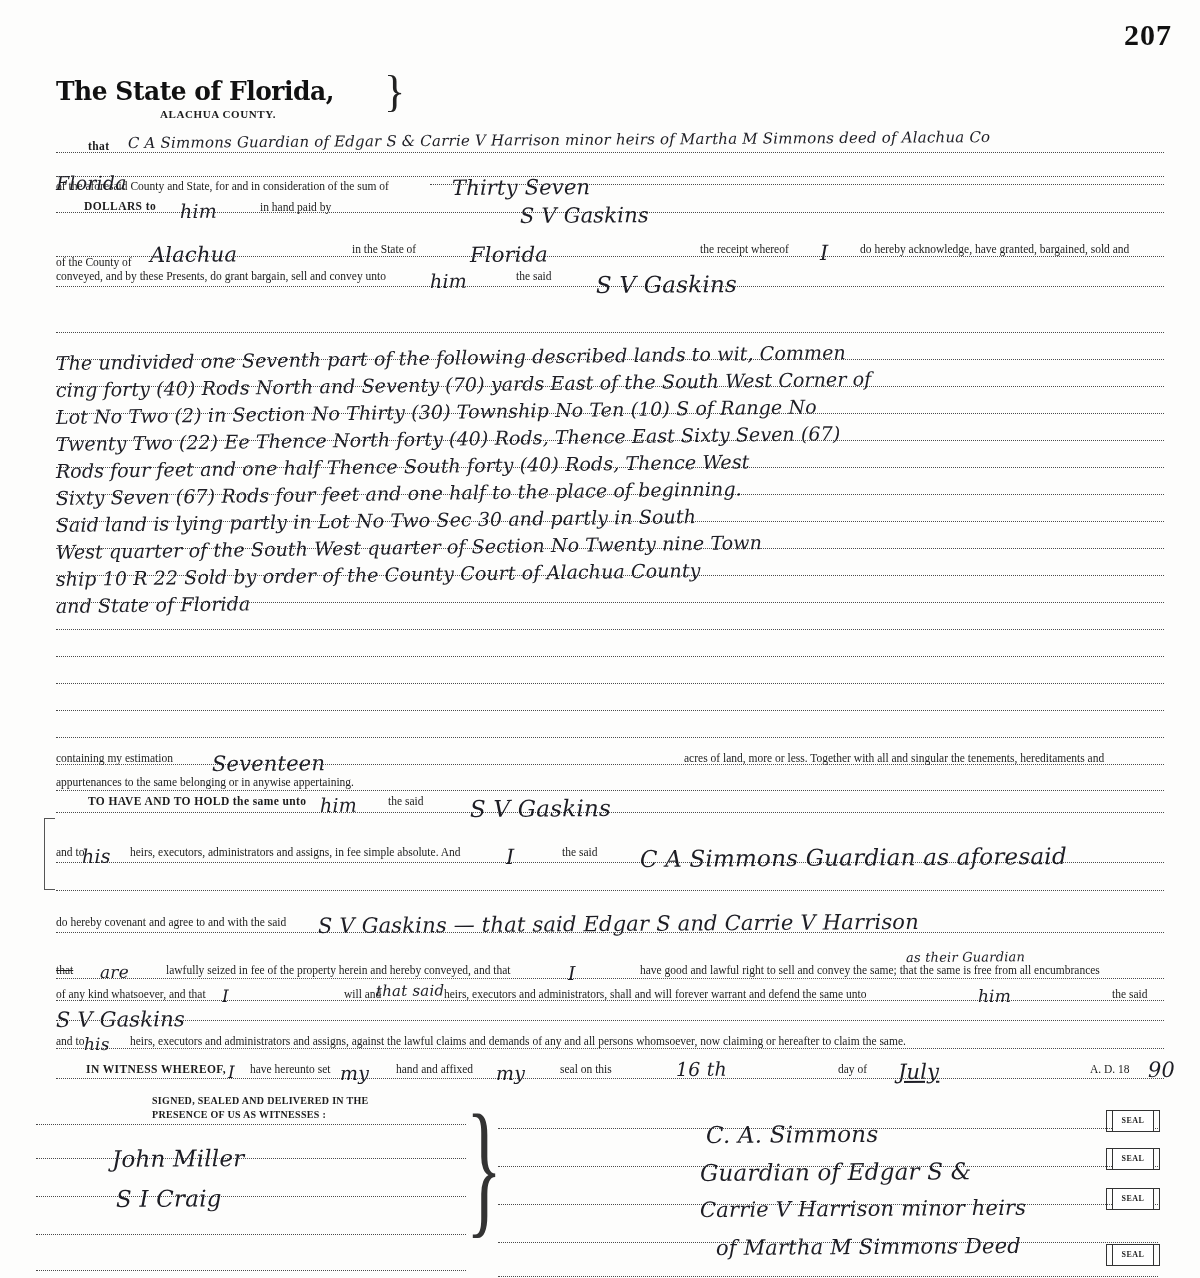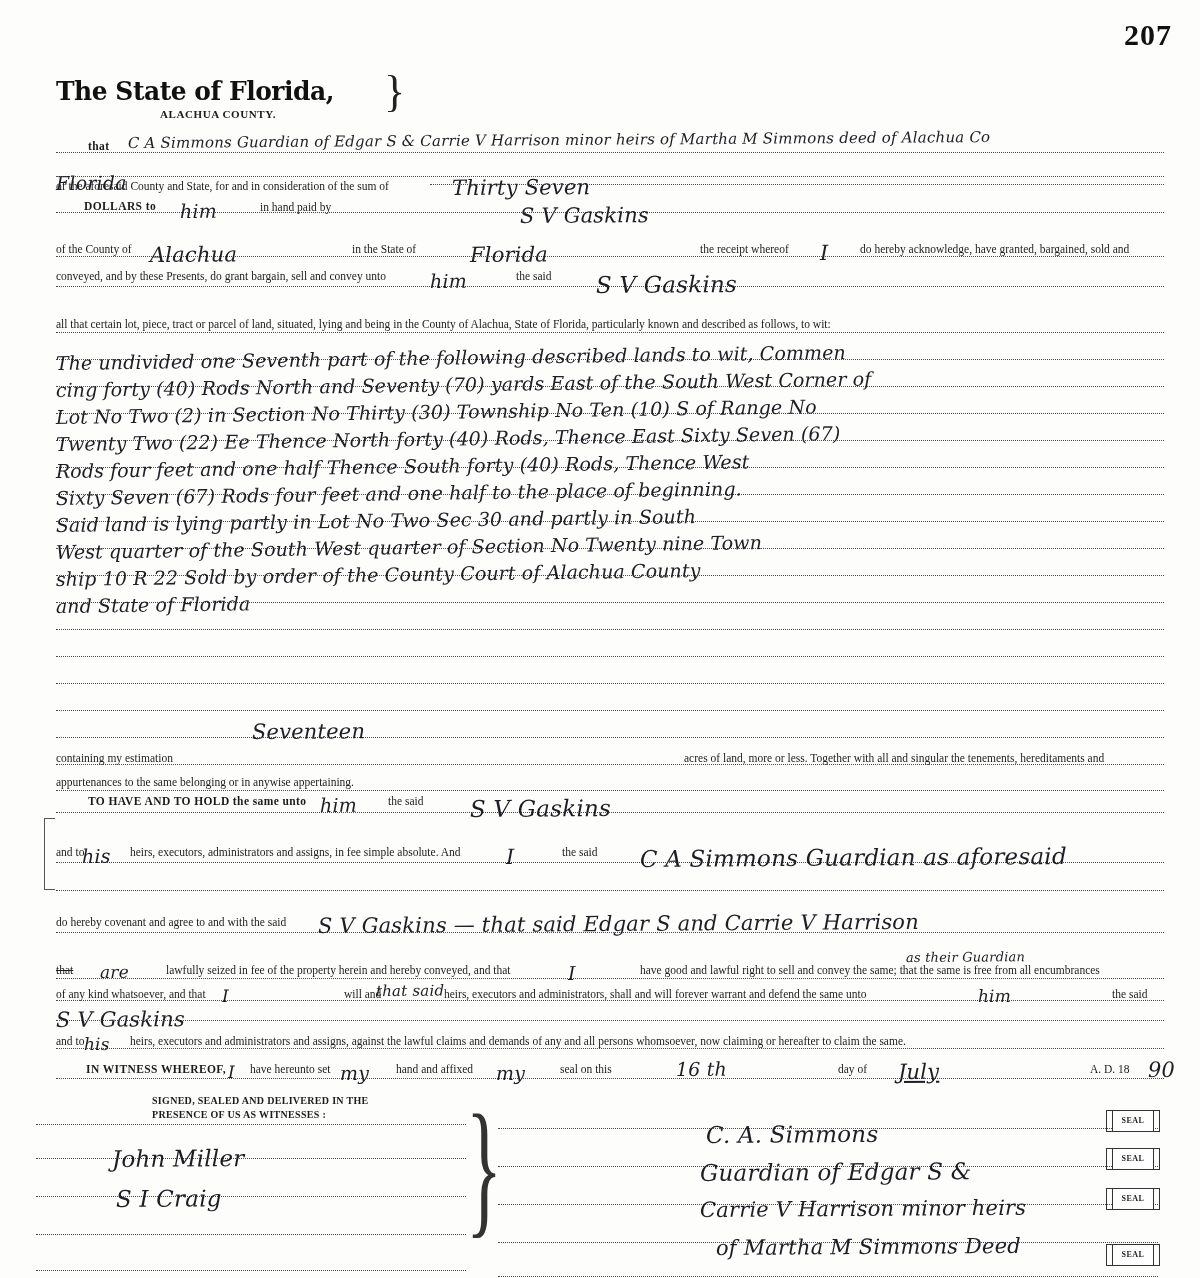--- a/index.html
+++ b/index.html
@@ -215,36 +215,35 @@
   <div class="hw s19 flat" style="left:56px; top:172px;">Florida</div>
   <div class="hw s21 flat" style="left:452px; top:176px;">Thirty Seven</div>
   <div class="rule" style="left:430px; top:184px; width:734px;"></div>
 
   <div class="pt bold caps" style="left:84px; top:200px;">DOLLARS to</div>
   <div class="pt" style="left:260px; top:201px;">in hand paid by</div>
   <div class="rule" style="left:56px; top:212px; width:1108px;"></div>
   <div class="hw s19 flat" style="left:180px; top:200px;">him</div>
   <div class="hw s21 flat" style="left:520px; top:204px;">S V Gaskins</div>
 
-  <div class="pt" style="left:56px; top:243px;">of the County of</div>
+  <div class="pt" style="left:56px; top:256px;">of the County of</div>
   <div class="pt" style="left:352px; top:243px;">in the State of</div>
   <div class="pt" style="left:700px; top:243px;">the receipt whereof</div>
   <div class="pt" style="left:860px; top:243px;">do hereby acknowledge, have granted, bargained, sold and</div>
   <div class="rule" style="left:56px; top:256px; width:1108px;"></div>
   <div class="hw s21 flat" style="left:150px; top:243px;">Alachua</div>
   <div class="hw s21 flat" style="left:470px; top:243px;">Florida</div>
   <div class="hw s21 flat" style="left:820px; top:241px;">I</div>
 
   <div class="pt" style="left:56px; top:270px;">conveyed, and by these Presents, do grant bargain, sell and convey unto</div>
   <div class="pt" style="left:516px; top:270px;">the said</div>
   <div class="rule" style="left:56px; top:286px; width:1108px;"></div>
   <div class="hw s19 flat" style="left:430px; top:270px;">him</div>
   <div class="hw s23 flat" style="left:596px; top:272px;">S V Gaskins</div>
 
-  <div class="pt" style="left:56px; top:318px;">all that certain lot, piece, tract or parcel of land, situated, lying and being in the County of Alachua, State of Florida, particularly known and described as follows, to wit:</div>
   <div class="rule" style="left:56px; top:332px; width:1108px;"></div>
 
   <div class="rule" style="left:56px; top:359px; width:1108px;"></div>
   <div class="rule" style="left:56px; top:386px; width:1108px;"></div>
   <div class="rule" style="left:56px; top:413px; width:1108px;"></div>
   <div class="rule" style="left:56px; top:440px; width:1108px;"></div>
   <div class="rule" style="left:56px; top:467px; width:1108px;"></div>
   <div class="rule" style="left:56px; top:494px; width:1108px;"></div>
   <div class="rule" style="left:56px; top:521px; width:1108px;"></div>
   <div class="rule" style="left:56px; top:548px; width:1108px;"></div>
@@ -263,21 +262,21 @@
   <div class="desc-line" style="top:460px;">Rods four feet and one half Thence South forty (40) Rods, Thence West</div>
   <div class="desc-line" style="top:487px;">Sixty Seven (67) Rods four feet and one half to the place of beginning.</div>
   <div class="desc-line" style="top:514px;">Said land is lying partly in Lot No Two Sec 30 and partly in South</div>
   <div class="desc-line" style="top:541px;">West quarter of the South West quarter of Section No Twenty nine Town</div>
   <div class="desc-line" style="top:568px;">ship 10 R 22 Sold by order of the County Court of Alachua County</div>
   <div class="desc-line" style="top:595px;">and State of Florida</div>
 
   <div class="pt" style="left:56px; top:752px;">containing my estimation</div>
   <div class="pt" style="left:684px; top:752px;">acres of land, more or less.  Together with all and singular the tenements, hereditaments and</div>
   <div class="rule" style="left:56px; top:764px; width:1108px;"></div>
-  <div class="hw s21 flat" style="left:212px; top:720px;margin-left:40px;">Seventeen</div>
+  <div class="hw s21 flat" style="left:212px; top:752px;">Seventeen</div>
 
   <div class="pt" style="left:56px; top:776px;">appurtenances to the same belonging or in anywise appertaining.</div>
   <div class="rule" style="left:56px; top:790px; width:1108px;"></div>
 
   <div class="pt bold caps" style="left:88px; top:795px;">TO HAVE AND TO HOLD the same unto</div>
   <div class="pt" style="left:388px; top:795px;">the said</div>
   <div class="rule" style="left:56px; top:812px; width:1108px;"></div>
   <div class="hw s19 flat" style="left:320px; top:794px;">him</div>
   <div class="hw s23 flat" style="left:470px; top:796px;">S V Gaskins</div>
 

